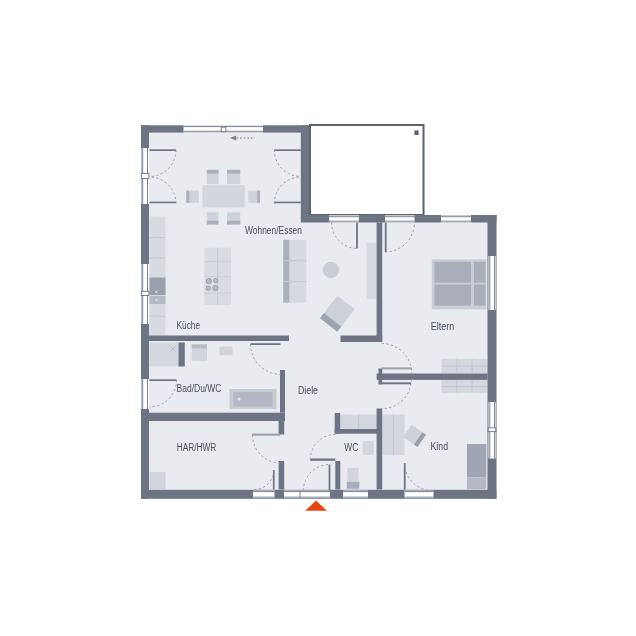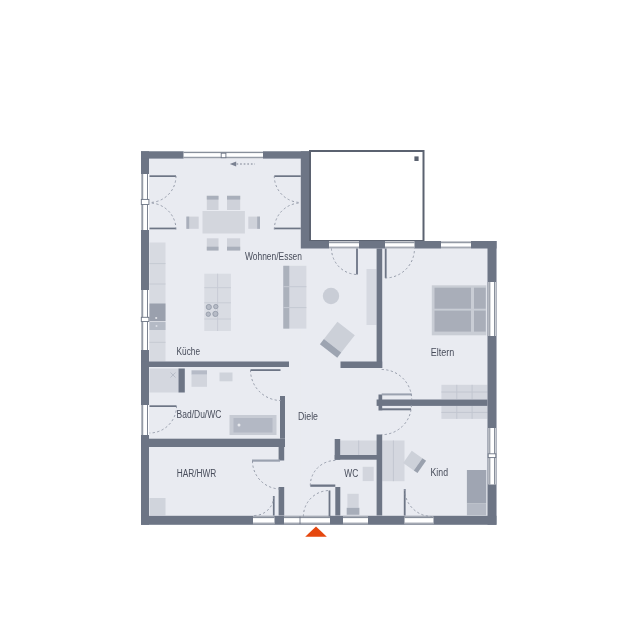--- a/index.html
+++ b/index.html
@@ -1,16 +1,16 @@
 <!DOCTYPE html>
 <html><head>
 <meta charset="utf-8">
 <style>
 html,body{margin:0;padding:0;background:#ffffff;}
-#c{width:636px;height:588px;position:relative;margin-top:26px;}
+#c{width:636px;height:588px;position:relative;}
 text{font-family:"Liberation Sans",sans-serif;fill:#484d5b;}
 </style>
 </head>
 <body>
 <div id="c">
 <svg width="636" height="636" viewBox="0 0 636 636">
 <rect width="636" height="636" fill="#ffffff"></rect>
 
 <rect x="141" y="125.3" width="168" height="372.7" fill="#e9ebf1"></rect>
 <rect x="300.8" y="215" width="195.7" height="283" fill="#e9ebf1"></rect>

